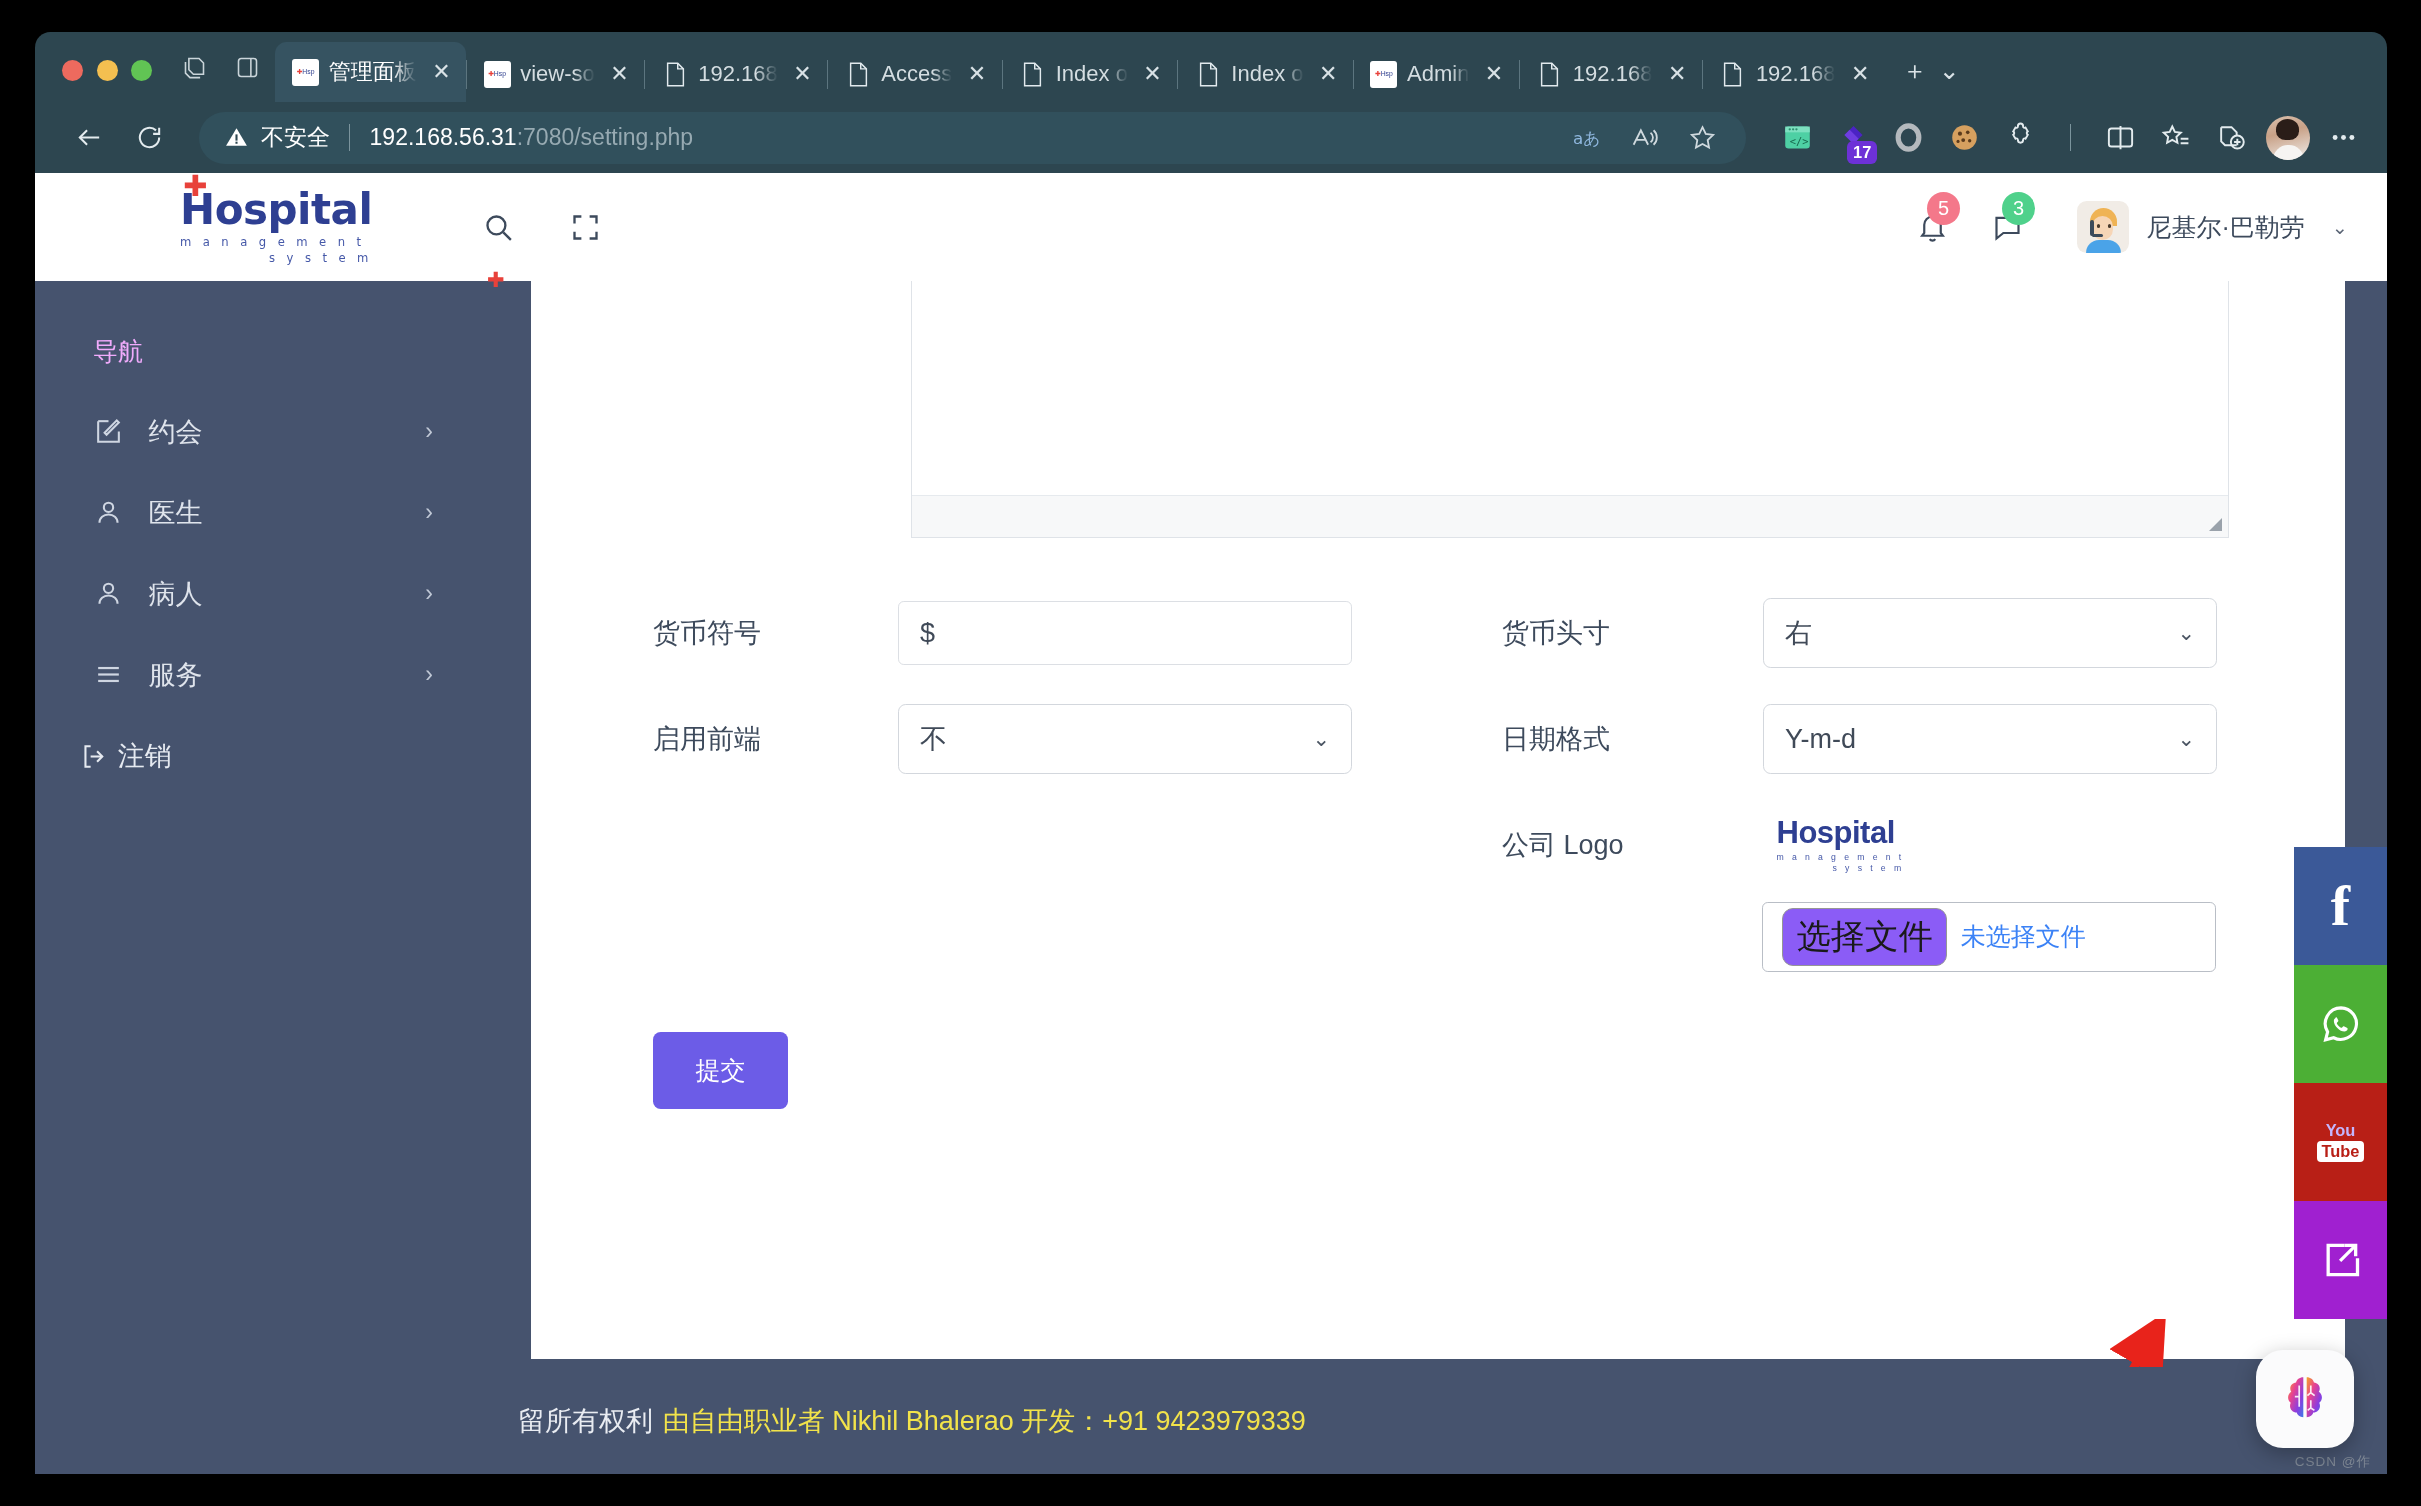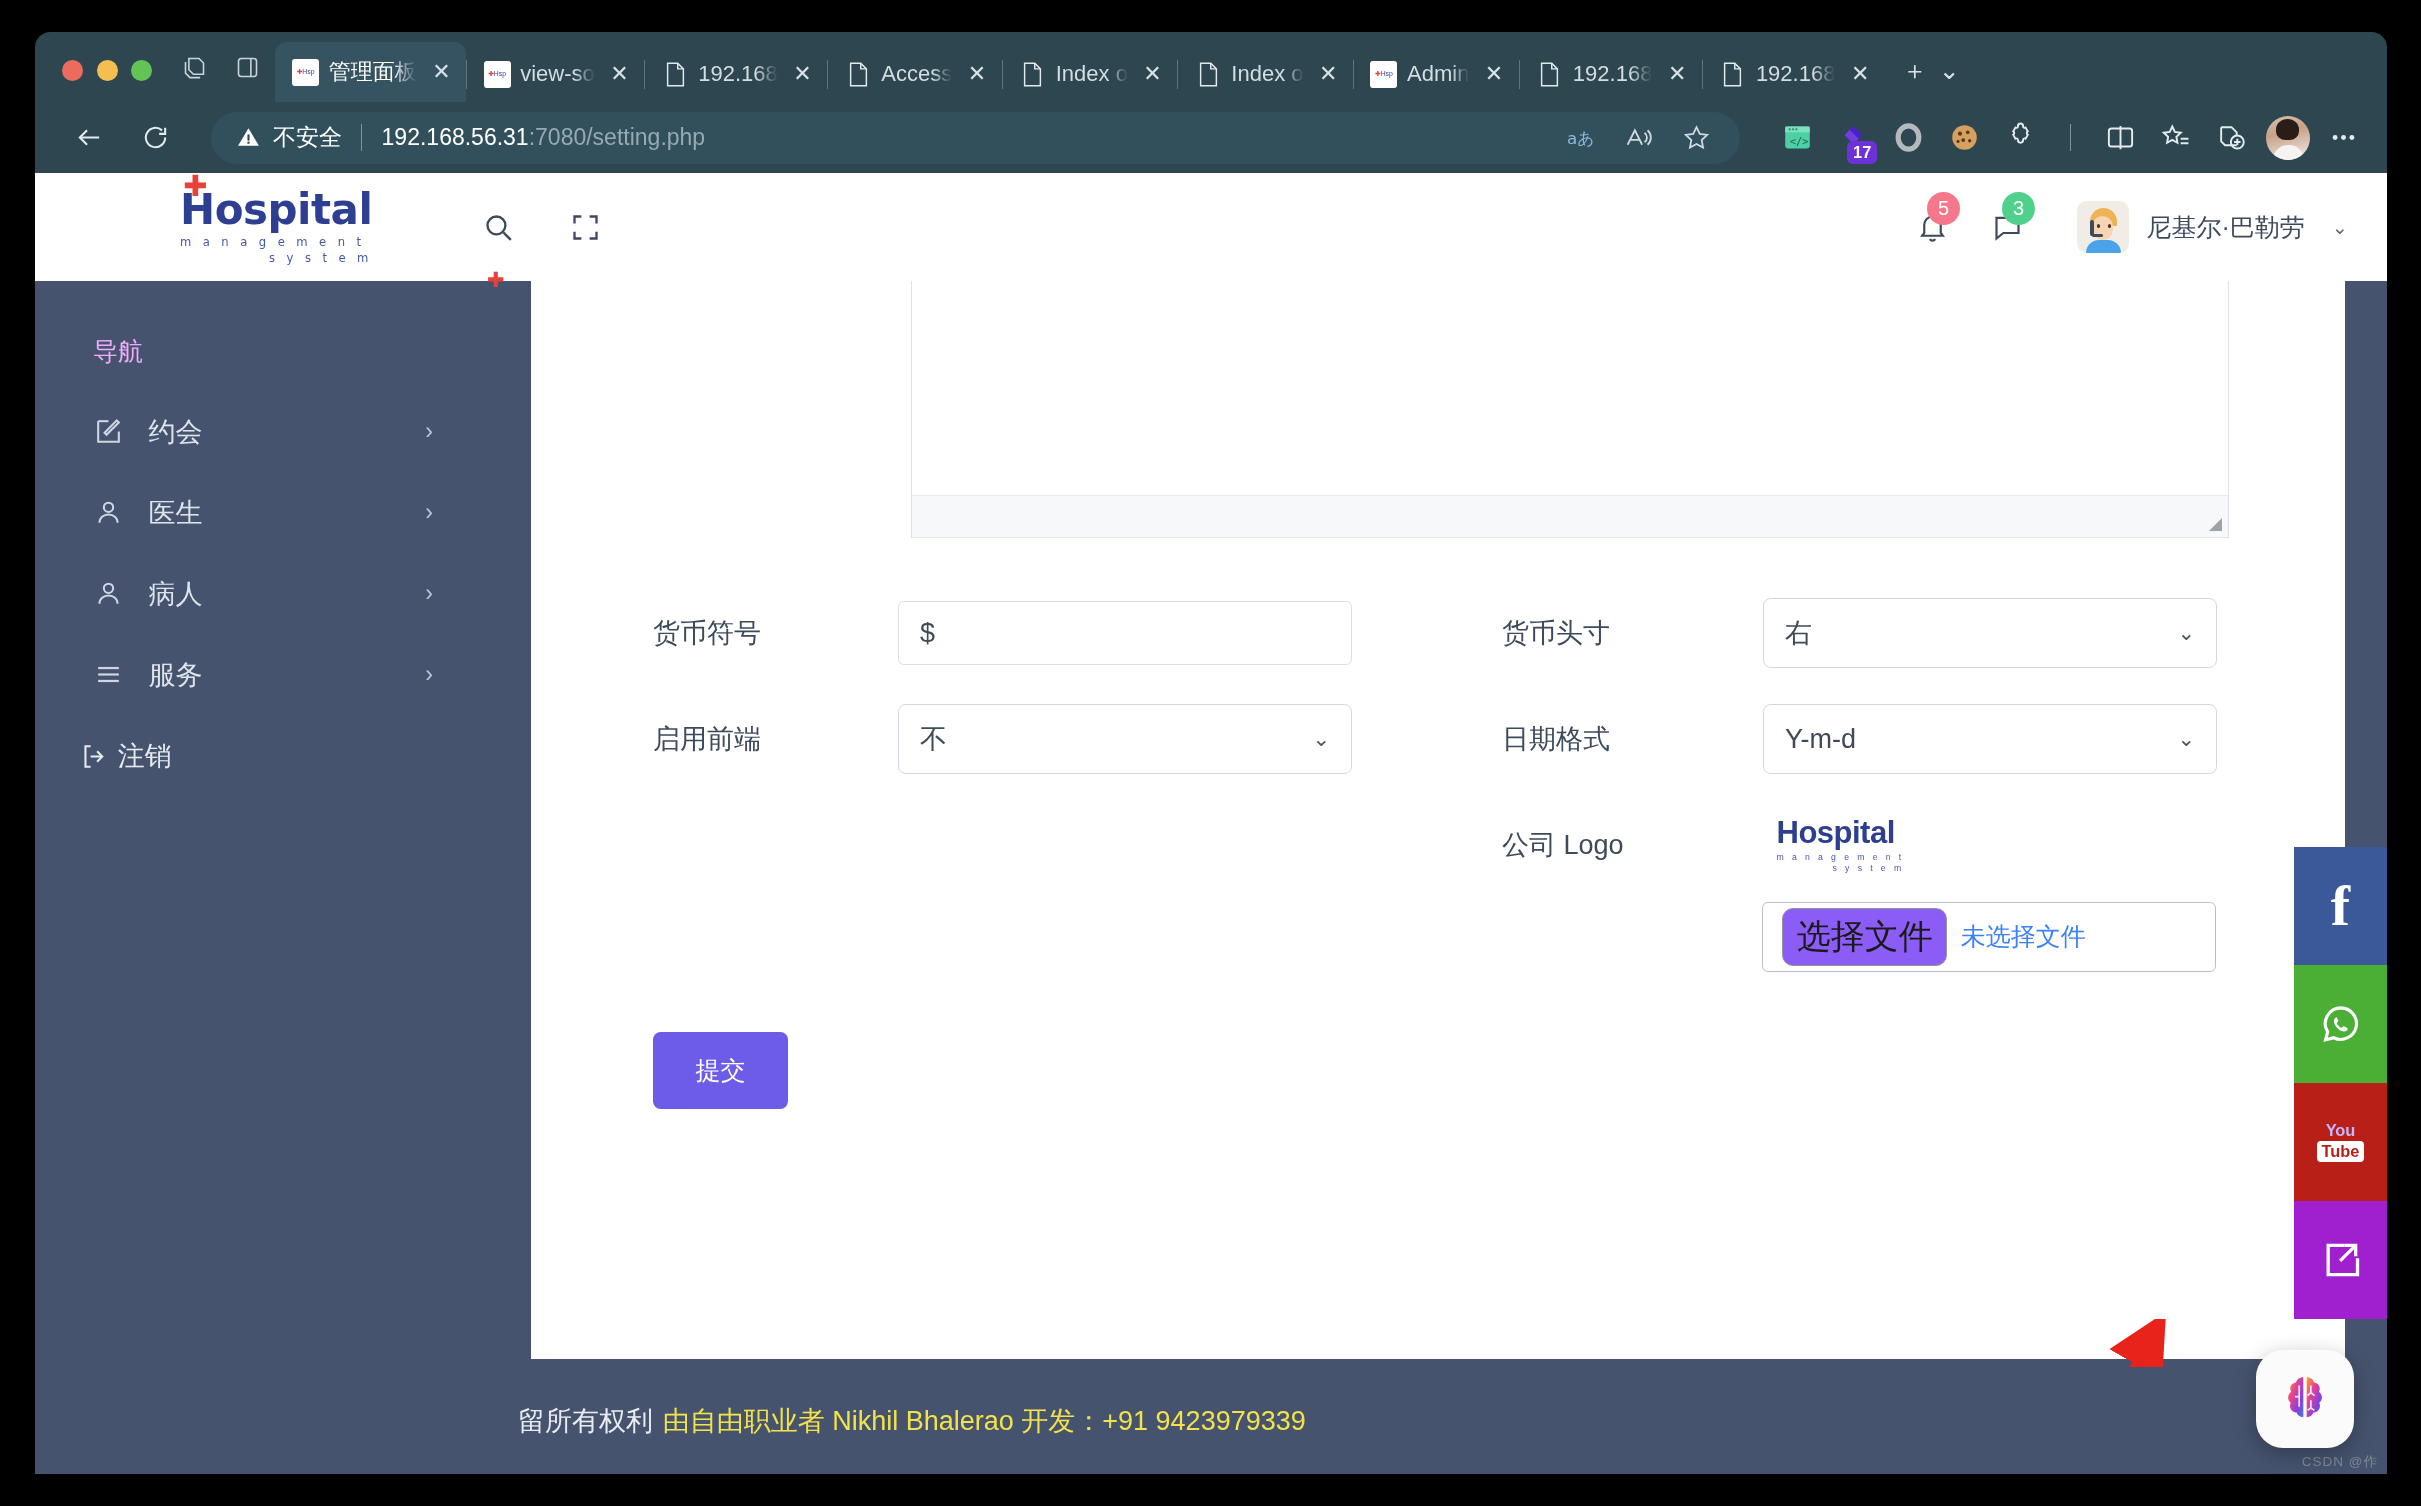--- a/index.html
+++ b/index.html
@@ -86,21 +86,21 @@
     display: flex; align-items: center; gap: 11.6px;
     padding: 0 15.4px 15.4px 17.4px;
     color: #d9e2e6; font-size: 25px;
     flex: none;
   }
 
   
   .addrbar {
     height: 71px;
     display: flex; align-items: center;
-    gap: 16px;
+    gap: 10px;
     padding: 0 17.4px 0 29px;
   }
   .navbtn {
     width: 50px; height: 50px;
     display: flex; align-items: center; justify-content: center;
     color: #e3ebee;
   }
   .navbtn svg { width: 29px; height: 29px; }
   .omnibox {
     flex: 1;
@@ -412,21 +412,21 @@
     width: 98px; height: 98px;
     border-radius: 27px;
     background: #fbfbfc;
     box-shadow: 0 5.8px 21px rgba(0,0,0,.28);
     display: flex; align-items: center; justify-content: center;
     z-index: 6;
   }
   .ai-fab svg { width: 58px; height: 58px; }
 
   .watermark {
-    position: absolute; right: 9px; bottom: 3.9px;
+    position: absolute; right: 16px; bottom: 3.9px;
     font-size: 13.5px; color: #7e8794; letter-spacing: 1px;
   }
 </style>
 </head>
 <body>
 
 <div class="browser">
 
   <div class="tabstrip">
     <div class="traffic">

